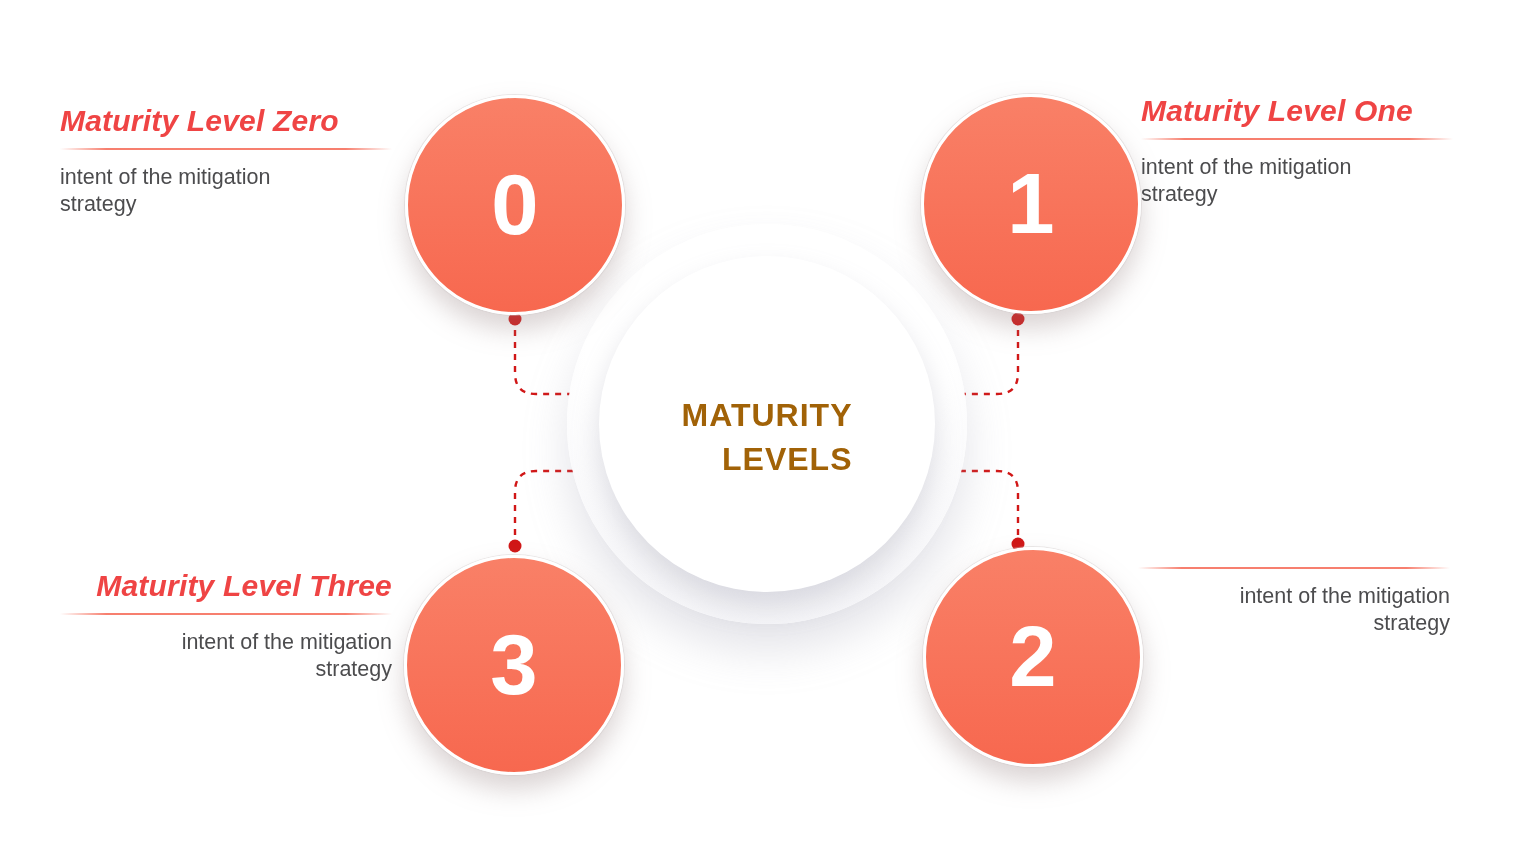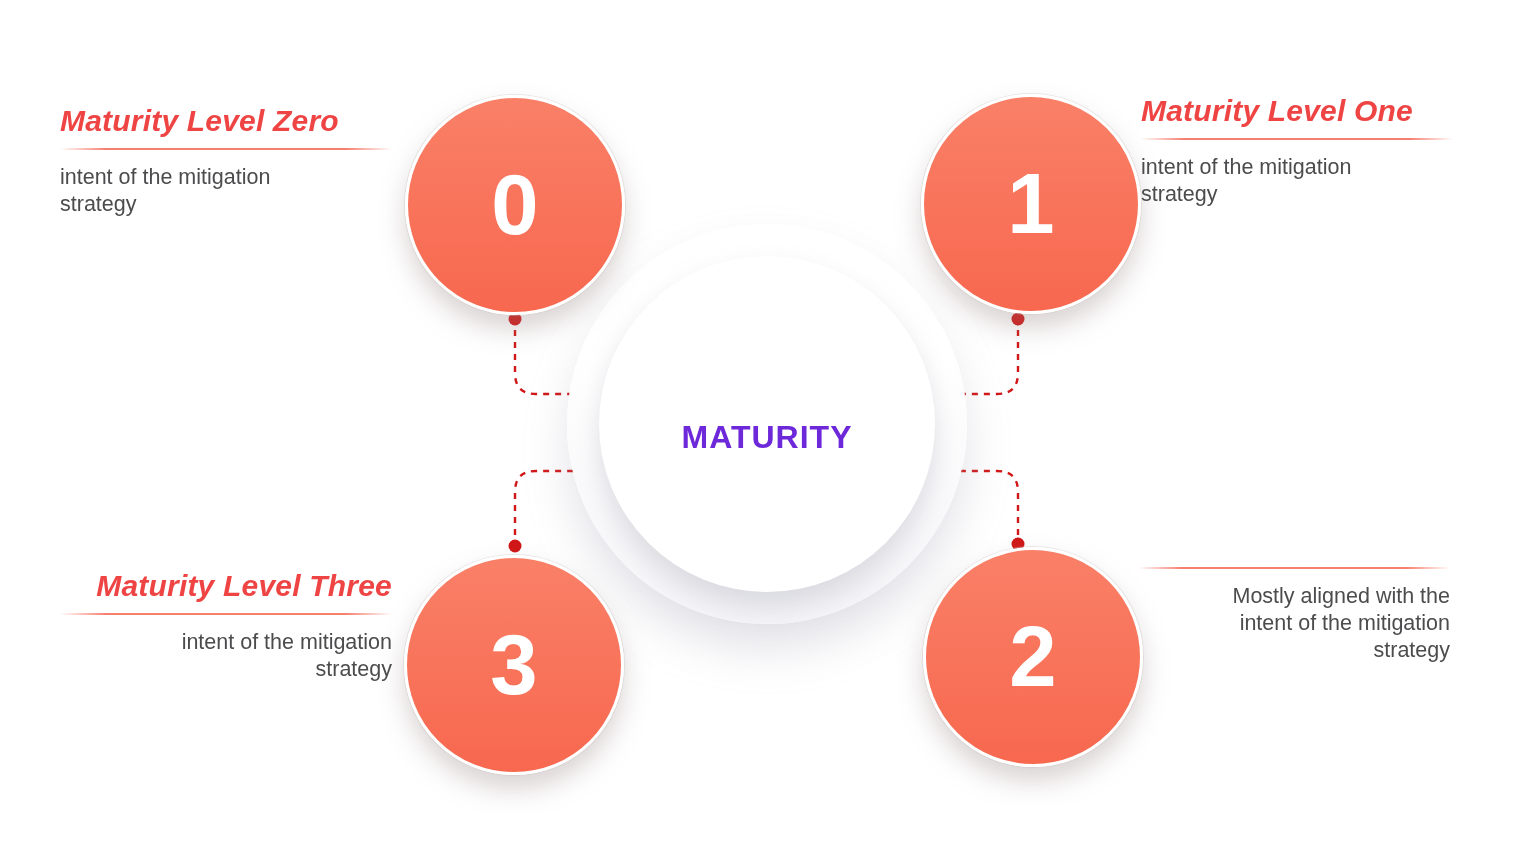--- a/index.html
+++ b/index.html
@@ -19,21 +19,21 @@
     background:radial-gradient(circle at 50% 35%, #ffffff 55%, #f5f5f8 84%, #efeff3 100%);
     box-shadow:0 26px 44px rgba(158,158,175,0.28);
   }
   .center-inner{
     position:absolute;left:32px;top:32px;width:336px;height:336px;border-radius:50%;
     background:#ffffff;
     box-shadow:0 16px 28px rgba(148,148,166,0.33);
     display:flex;align-items:center;justify-content:center;
   }
   .center-title{
-    text-align:right;color:#6d28d9;font-weight:bold;font-size:32px;
+    text-align:right;color:#a16207;font-weight:bold;font-size:32px;
     letter-spacing:1px;line-height:44px;padding-top:26px;
   }
 
   
   .node-circle{
     position:absolute;width:220px;height:220px;border-radius:50%;
     background:linear-gradient(180deg,#F98067 0%,#F7684F 100%);
     border:3px solid #ffffff;box-sizing:border-box;
     box-shadow:0 0 0 1px rgba(205,198,198,0.40), 0 14px 26px rgba(150,130,130,0.35);
     display:flex;align-items:center;justify-content:center;
@@ -83,20 +83,21 @@
     <circle cx="515" cy="319" r="6.5" fill="#D11717"></circle>
     <circle cx="1018" cy="319" r="6.5" fill="#D11717"></circle>
     <circle cx="515" cy="546" r="6.5" fill="#D11717"></circle>
     <circle cx="1018" cy="544" r="6.5" fill="#D11717"></circle>
   </svg>
 
   <div class="center-outer">
     <div class="center-inner">
       <div class="center-title">
         <div>MATURITY</div>
+        <div>LEVELS</div>
       </div>
     </div>
   </div>
 
   <div class="node-circle circle-0">
     <span>0</span>
   </div>
   <div class="node-circle circle-1">
     <span>1</span>
   </div>
@@ -121,21 +122,20 @@
     <div class="underline"></div>
     <div class="desc">
       <div>intent of the mitigation</div>
       <div>strategy</div>
     </div>
   </div>
 
   <div class="block block-br">
     <div class="underline"></div>
     <div class="desc">
-      <div>Mostly aligned with the</div>
       <div>intent of the mitigation</div>
       <div>strategy</div>
     </div>
   </div>
 
   <div class="block block-bl">
     <h2>Maturity Level Three</h2>
     <div class="underline"></div>
     <div class="desc">
       <div>intent of the mitigation</div>

